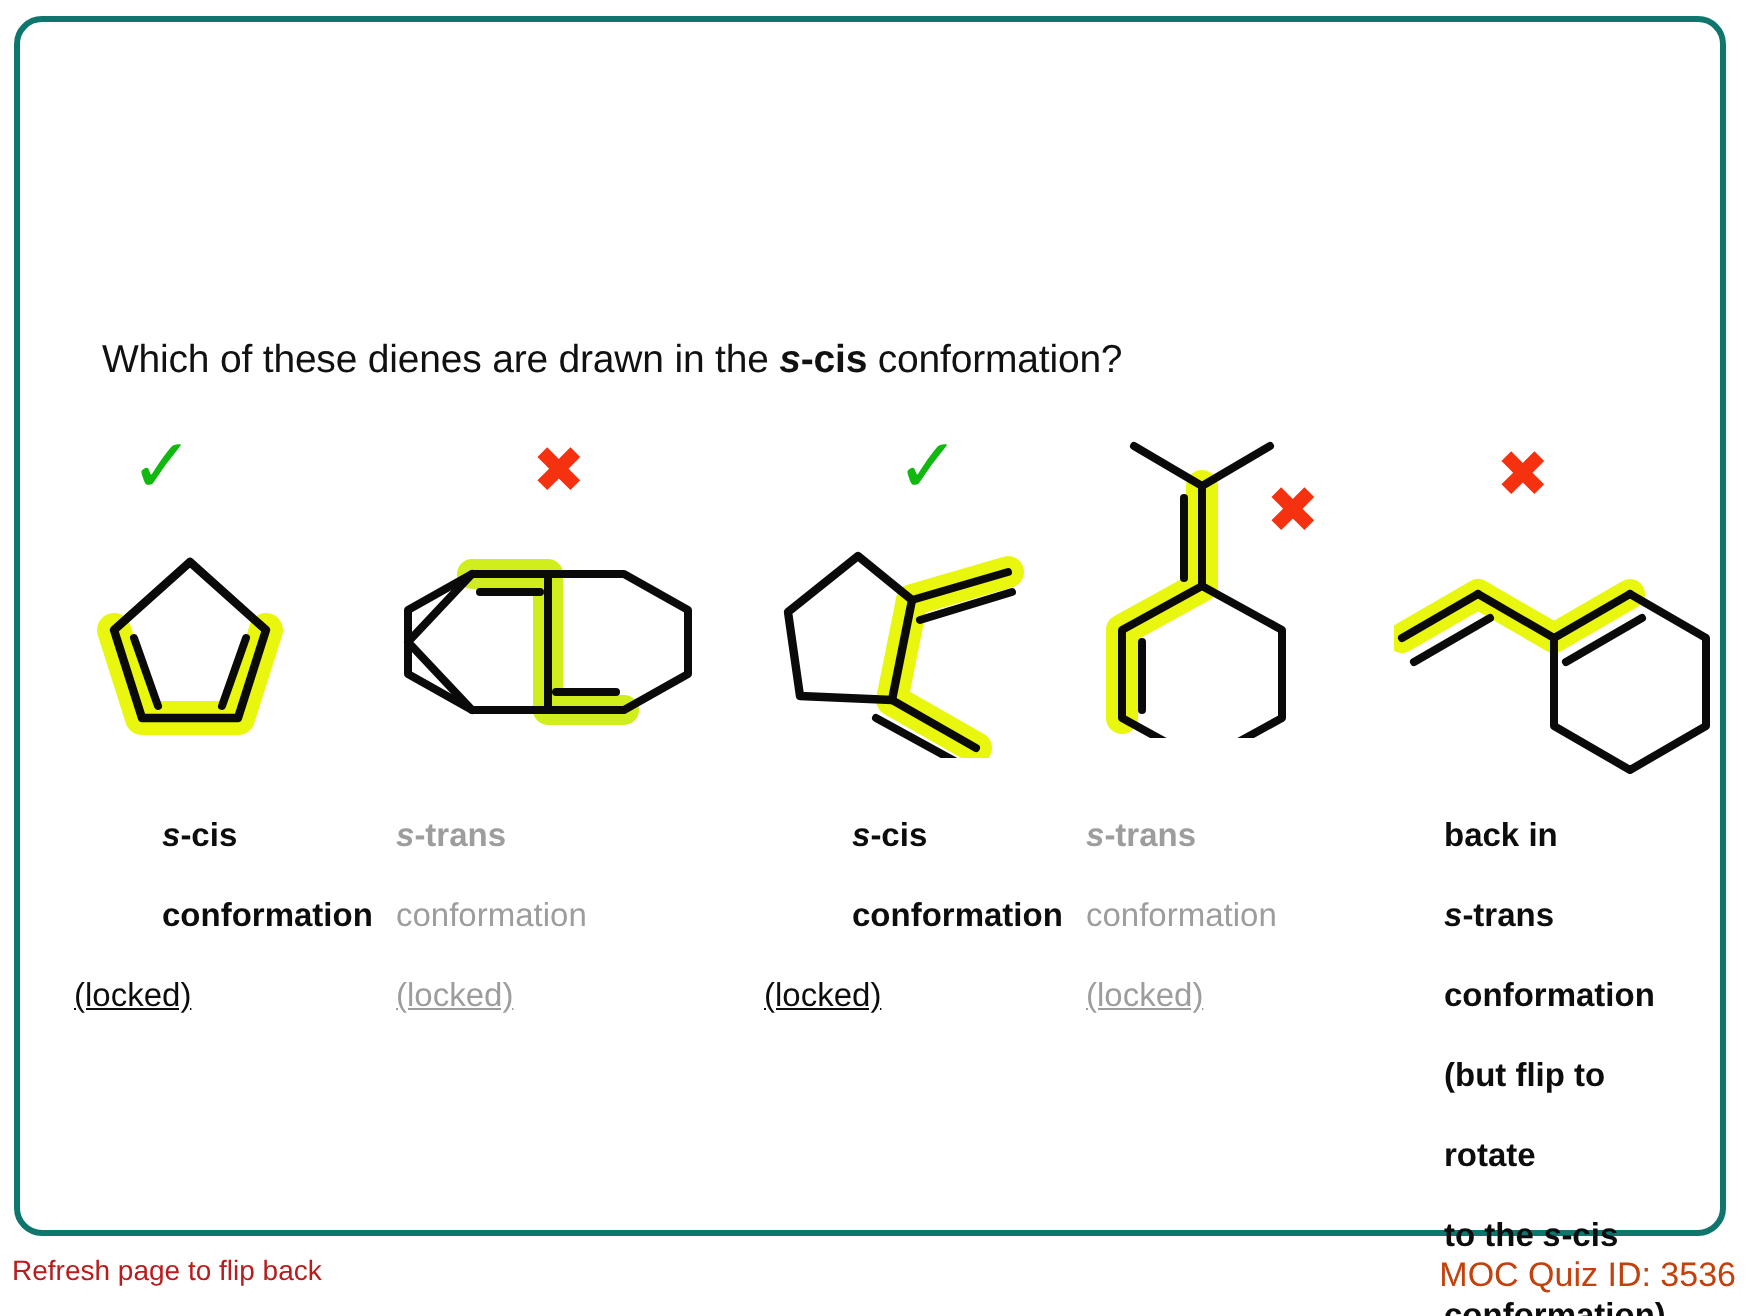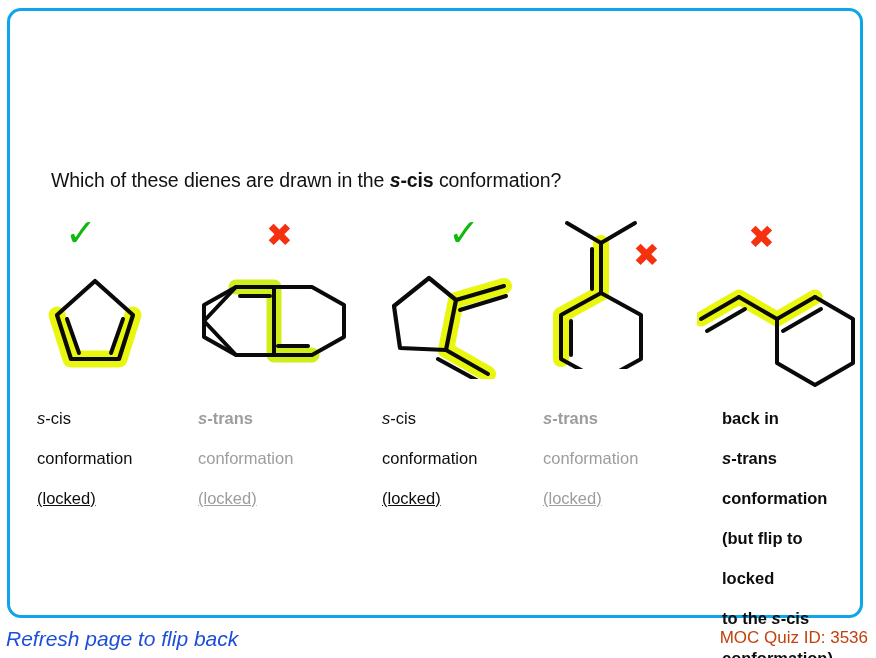--- a/index.html
+++ b/index.html
@@ -14,21 +14,21 @@
     font-family: "Liberation Sans", sans-serif;
     overflow: hidden;
   }
 
   #card {
     position: absolute;
     left: 7px;
     top: 8px;
     width: 856px;
     height: 610px;
-    border: 3px solid #0ea5e9;
+    border: 3px solid #0f766e;
     border-radius: 14px;
     background: #ffffff;
     box-sizing: border-box;
   }
 
   #question {
     position: absolute;
     left: 41px;
     top: 158px;
     font-size: 19.5px;
@@ -73,21 +73,22 @@
     font-size: 16.5px;
     line-height: 20px;
     color: #0d0d0d;
     white-space: pre-line;
   }
   .caption .l1 { display: block; font-weight: bold; }
   .caption .l2 { display: block; }
   .caption .l3 { display: block; text-decoration: underline; }
   .caption.scis .l1,
   .caption.scis .l2 {
-    font-weight: normal;
+    font-weight: bold;
+    margin-left: 44px;
   }
   .caption.scis .it {
     font-style: italic;
   }
   .caption.strans {
     color: #9d9d9d;
   }
   .caption.strans .it {
     font-style: italic;
   }
@@ -95,23 +96,22 @@
     color: #0d0d0d;
   }
   .caption.free .it {
     font-style: italic;
   }
 
   #footer-left {
     position: absolute;
     left: 6px;
     top: 627px;
-    font-size: 21px;
-    font-style: italic;
-    color: #1d4ed8;
+    font-size: 14px;
+    color: #b91c1c;
   }
   #footer-right {
     position: absolute;
     right: 8px;
     top: 628px;
     font-size: 17px;
     color: #c2410c;
   }
 </style>
 </head>
@@ -229,21 +229,21 @@
         <path d="M 86 60 L 124 38" stroke="#0a0a0a" stroke-width="4"></path>
 
         <path d="M 118 26 L 156 48 L 156 92 L 118 114 L 80 92 L 80 48" stroke="#0a0a0a" stroke-width="4"></path>
       </g>
     </svg>
     <div class="caption free" style="left:22px; top:179px;">
       <span class="l1">back in</span>
       <span class="l1"><span class="it">s</span><span>-trans</span></span>
       <span class="l1">conformation</span>
       <span class="l1">(but flip to</span>
-      <span class="l1">locked</span>
+      <span class="l1">rotate</span>
       <span class="l1"><span>to the </span><span class="it">s</span><span>-cis</span></span>
       <span class="l1">conformation)</span>
     </div>
   </div>
 
 </div>
 
 <div id="footer-left">Refresh page to flip back</div>
 <div id="footer-right">MOC Quiz ID: 3536</div>
 

